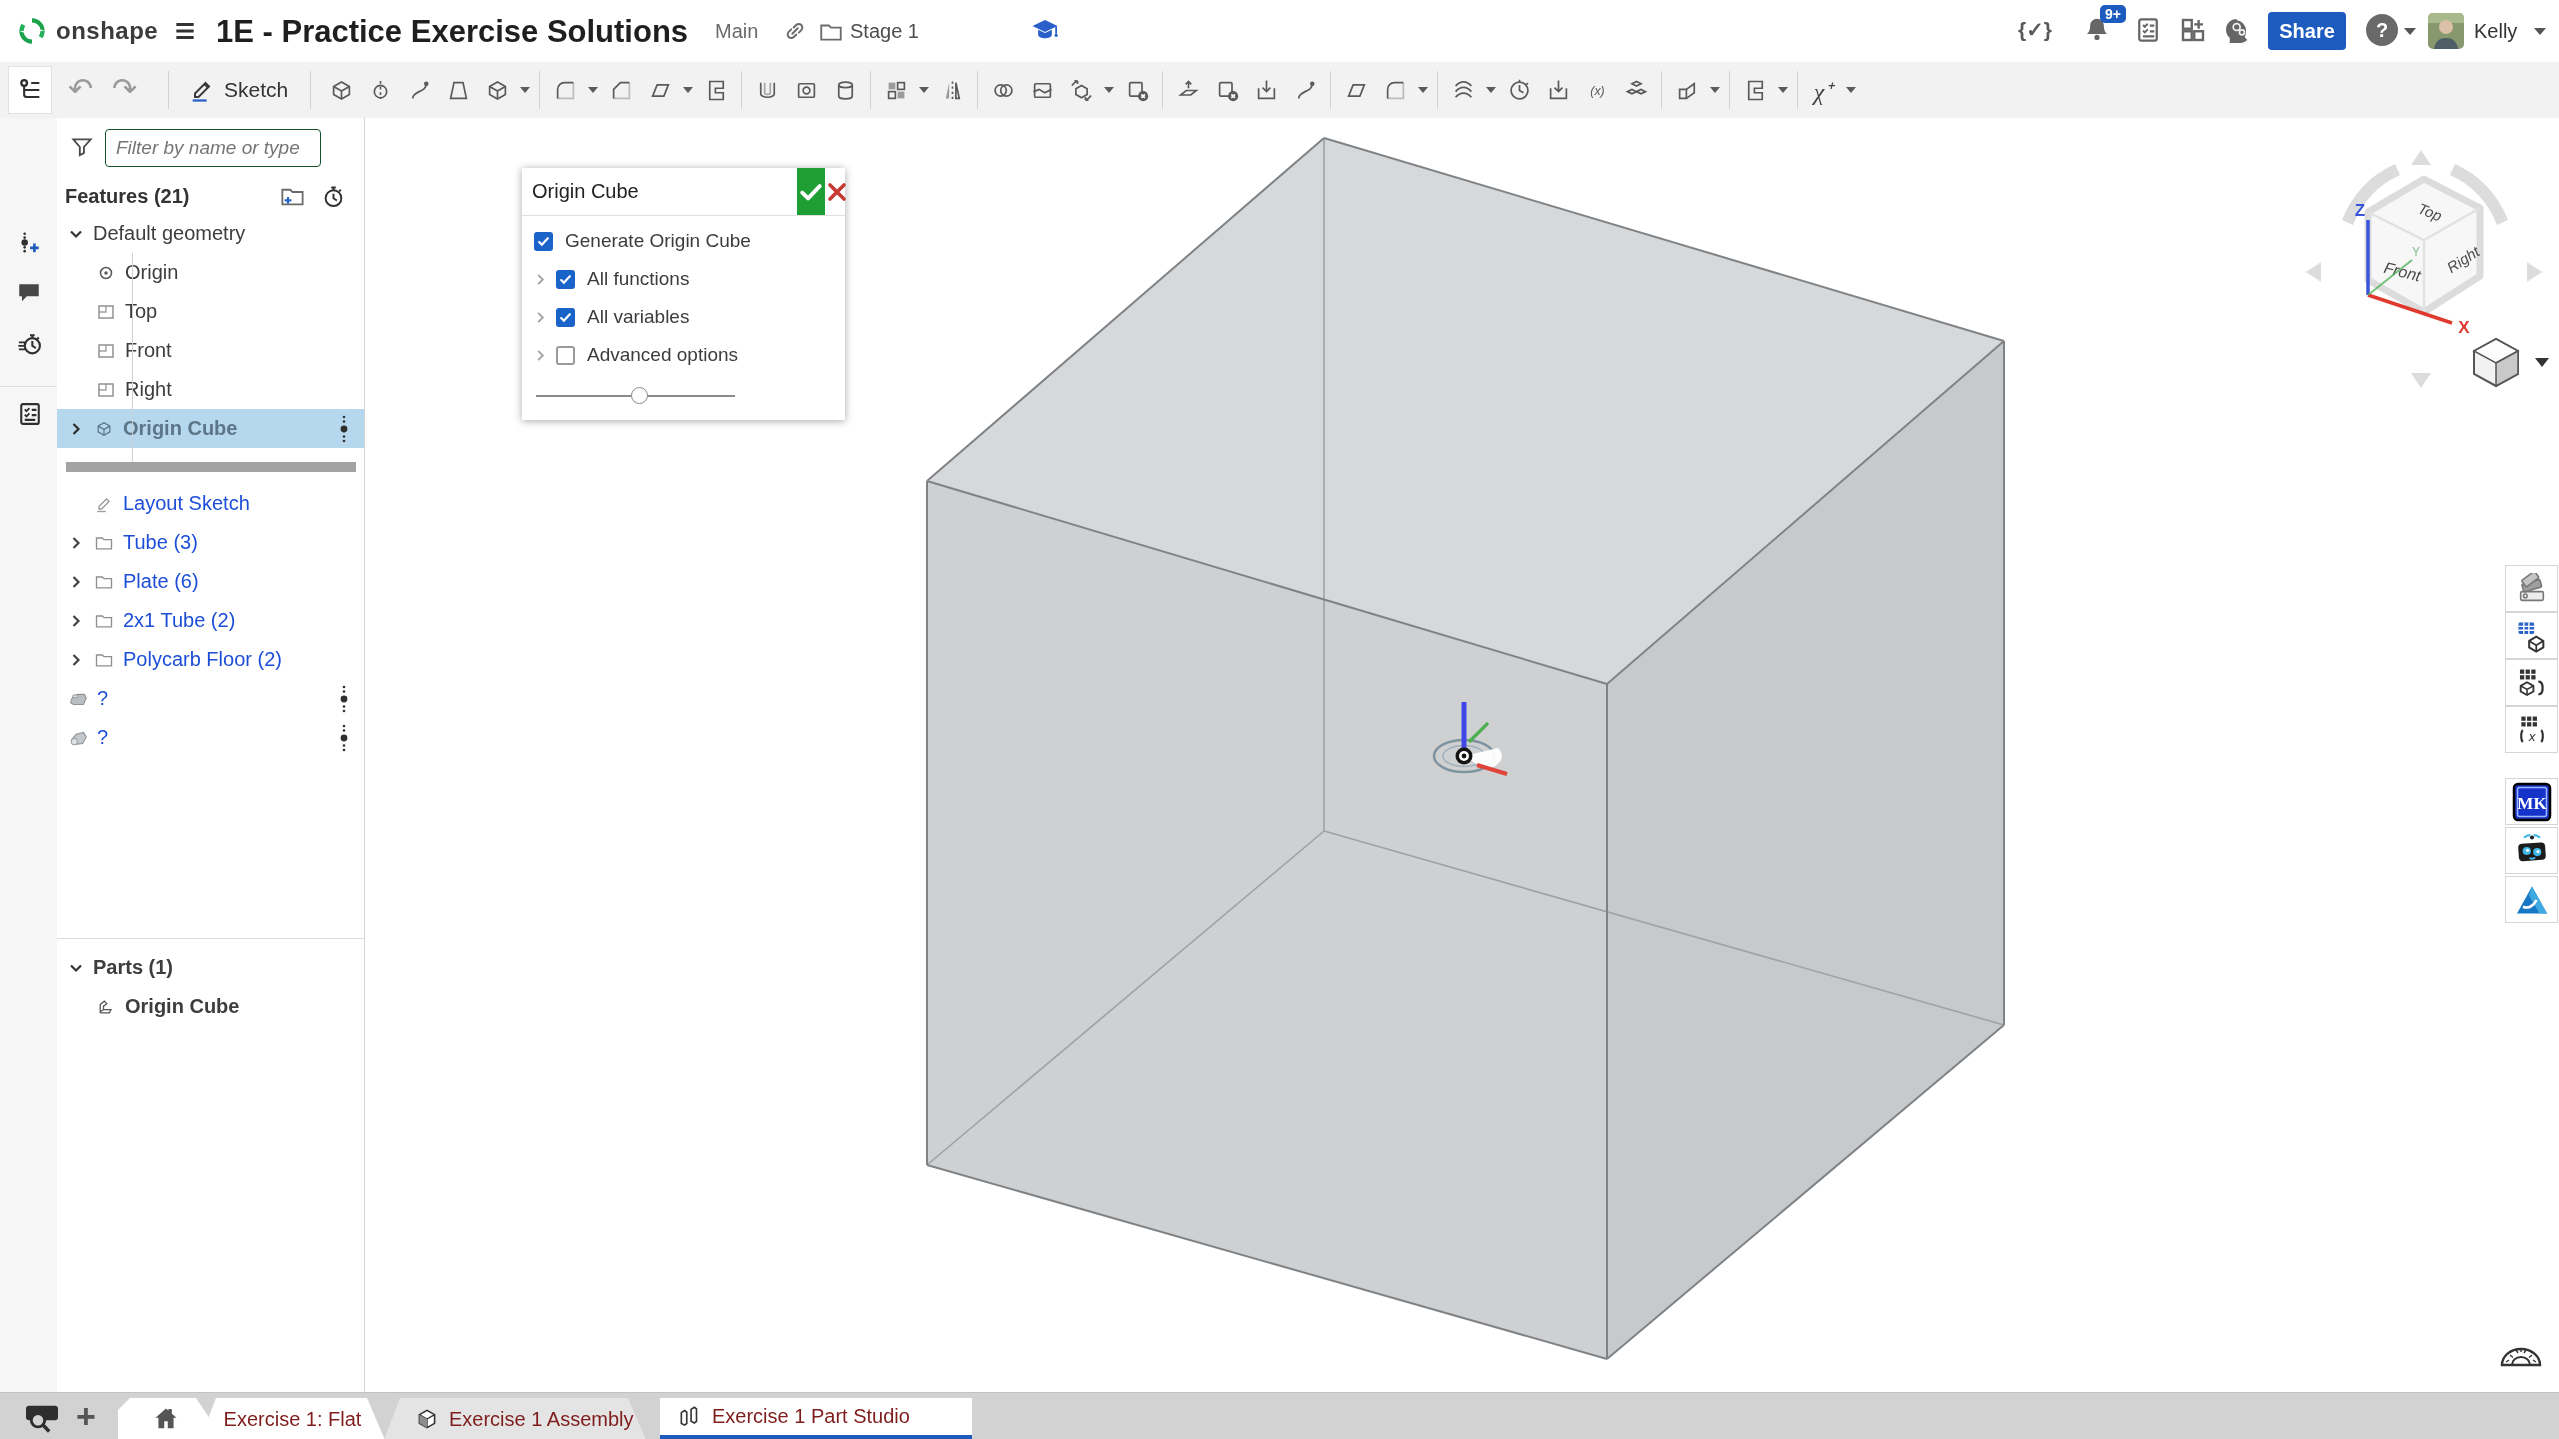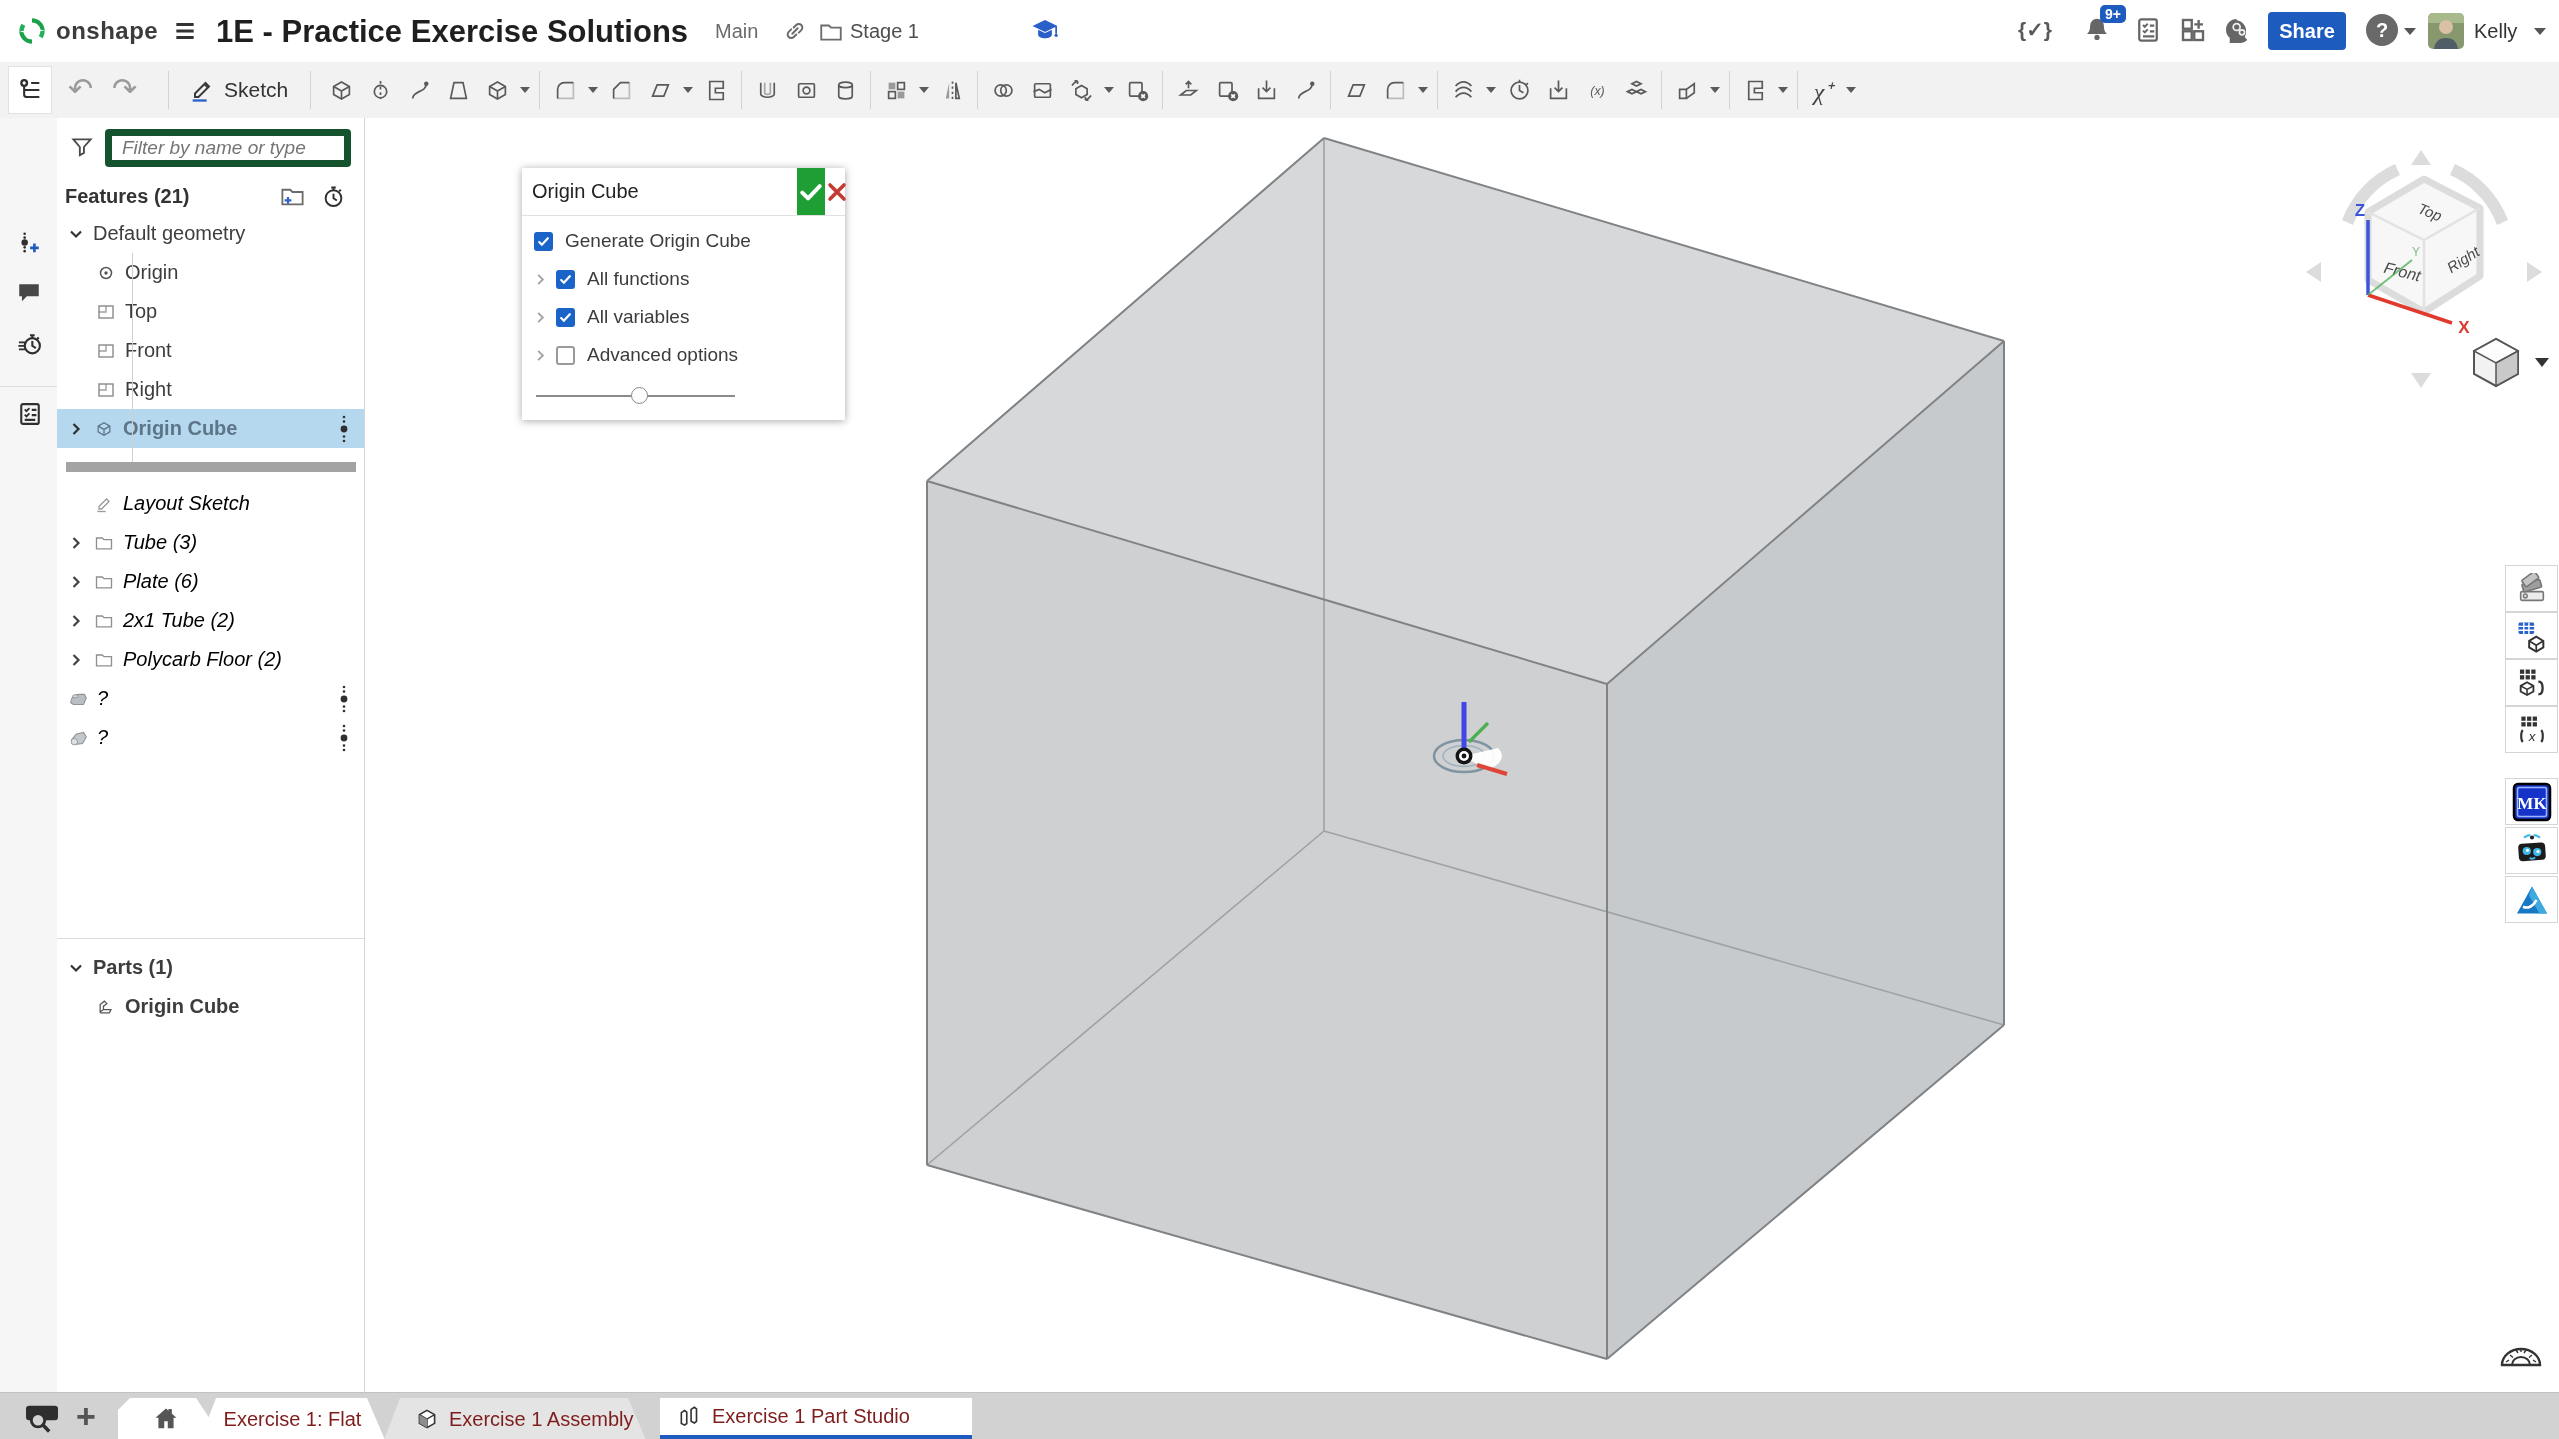--- a/index.html
+++ b/index.html
@@ -52,33 +52,33 @@
   #search-tools .lbl{font-size:20px;color:#5f6368;margin-left:40px;}
   .key{background:#fafafa;border:1px solid #c5c5c5;border-radius:4px;font-size:16px;color:#555;
        padding:3px 8px;margin-left:8px;line-height:1;}
   
   #left-rail{position:absolute;left:0;top:118px;width:57px;height:1274px;background:#f6f6f6;border-right:1px solid #e3e3e3;}
   .rail-ic{position:absolute;left:16px;}
   #rail-div{position:absolute;left:0;top:268px;width:57px;height:1px;background:#ddd;}
   
   #panel{position:absolute;left:57px;top:118px;width:308px;height:1274px;background:#fff;border-right:1px solid #d4d4d4;box-sizing:border-box;}
   #filter-funnel{position:absolute;left:12px;top:16px;}
-  #filter-input{position:absolute;left:48px;top:11px;width:246px;height:38px;border:7px solid #14532d;border-radius:4px;
+  #filter-input{position:absolute;left:48px;top:11px;width:216px;height:38px;border:1px solid #14532d;border-radius:4px;
                 box-sizing:border-box;font-style:italic;font-size:19px;color:#555;padding:0 10px;outline:none;
                 font-family:"Liberation Sans",sans-serif;}
   #features-hdr{position:absolute;left:8px;top:60px;width:292px;height:36px;display:flex;align-items:center;}
   #features-hdr .t{font-size:20px;font-weight:600;color:#333;}
   #tree{position:absolute;left:0;top:96px;width:307px;}
   .trow{height:39px;display:flex;align-items:center;position:relative;}
   .trow .chev{width:26px;margin-left:6px;display:flex;justify-content:center;}
   .trow .noch{width:26px;margin-left:6px;}
   .trow .ic{width:30px;display:flex;justify-content:center;}
   .trow .lbl{font-size:20px;color:#3d3d3d;margin-left:4px;white-space:nowrap;}
   .trow.child{padding-left:34px;}
-  .trow.sub .lbl{color:#000000;font-style:italic;}
+  .trow.sub .lbl{color:#1d4ed8;}
   .trow.sel{background:#b5d8ee;}
   .trow.sel .lbl{color:#5d7588;font-weight:700;}
   .handle{position:absolute;right:14px;top:5px;}
   #connector{position:absolute;left:75px;top:135px;width:1px;height:210px;background:#d0d0d0;}
   #rollback{position:absolute;left:9px;top:344px;width:290px;height:10px;background:#a3a3a3;}
   #tree2{position:absolute;left:0;top:366px;width:307px;}
   #parts-div{position:absolute;left:0;top:820px;width:307px;height:1px;background:#dcdcdc;}
   #parts-hdr{position:absolute;left:0;top:830px;width:307px;}
   .bold-lbl{font-weight:700;color:#222;}
   

